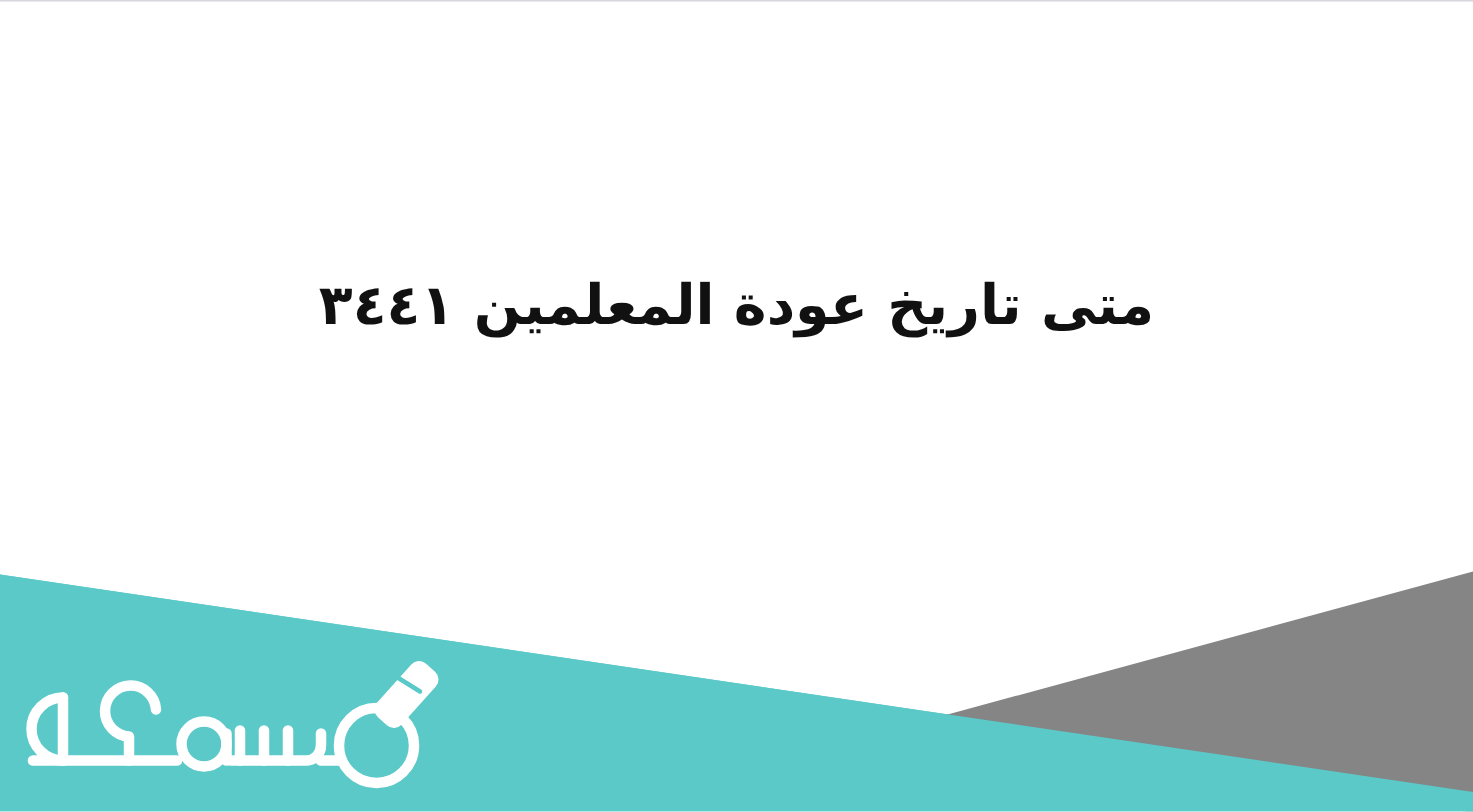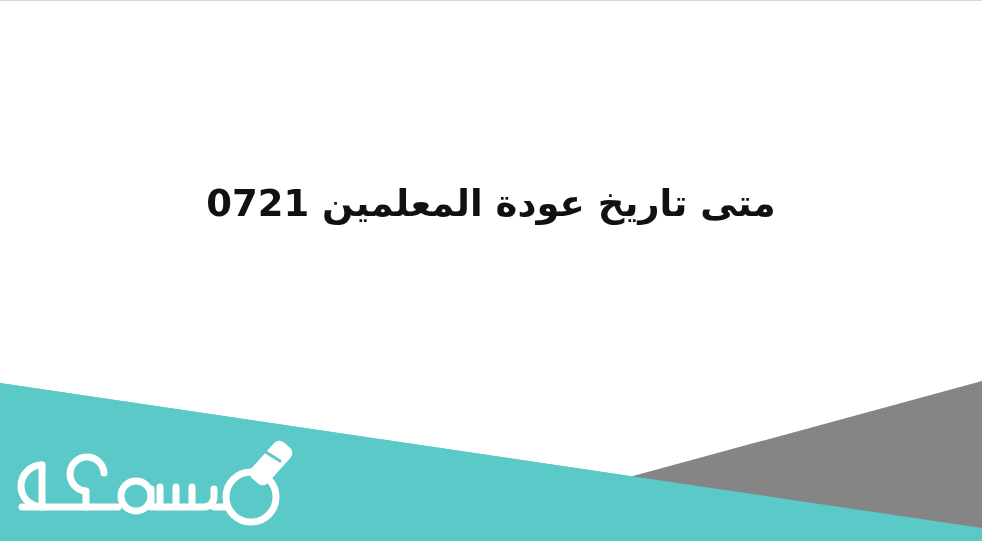--- a/index.html
+++ b/index.html
@@ -76,21 +76,21 @@
     width: 320px;
     height: 104px;
   }
 </style>
 </head>
 <body>
 
 <div id="stage" style="background: rgb(255, 255, 255); border-top-color: rgb(214, 214, 221);">
 
   <div class="headline-wrap">
-    <h1 class="headline" style="color: rgb(17, 17, 17);">متى تاريخ عودة المعلمين 1270</h1>
+    <h1 class="headline" style="color: rgb(17, 17, 17);">متى تاريخ عودة المعلمين ١٤٤٣</h1>
   </div>
 
   <div class="band">
     <svg viewBox="0 0 982 541" xmlns="http://www.w3.org/2000/svg" aria-hidden="true">
       <polygon id="teal-poly" fill="#5cc9c9" points="0,382 982,527 982,541 0,541"></polygon>
       <polygon id="gray-poly" fill="#858585" points="622,478 982,380 982,541"></polygon>
 
       <polygon id="teal-poly-front" fill="#5cc9c9" points="0,382 982,527 982,541 0,541"></polygon>
     </svg>
   </div>

